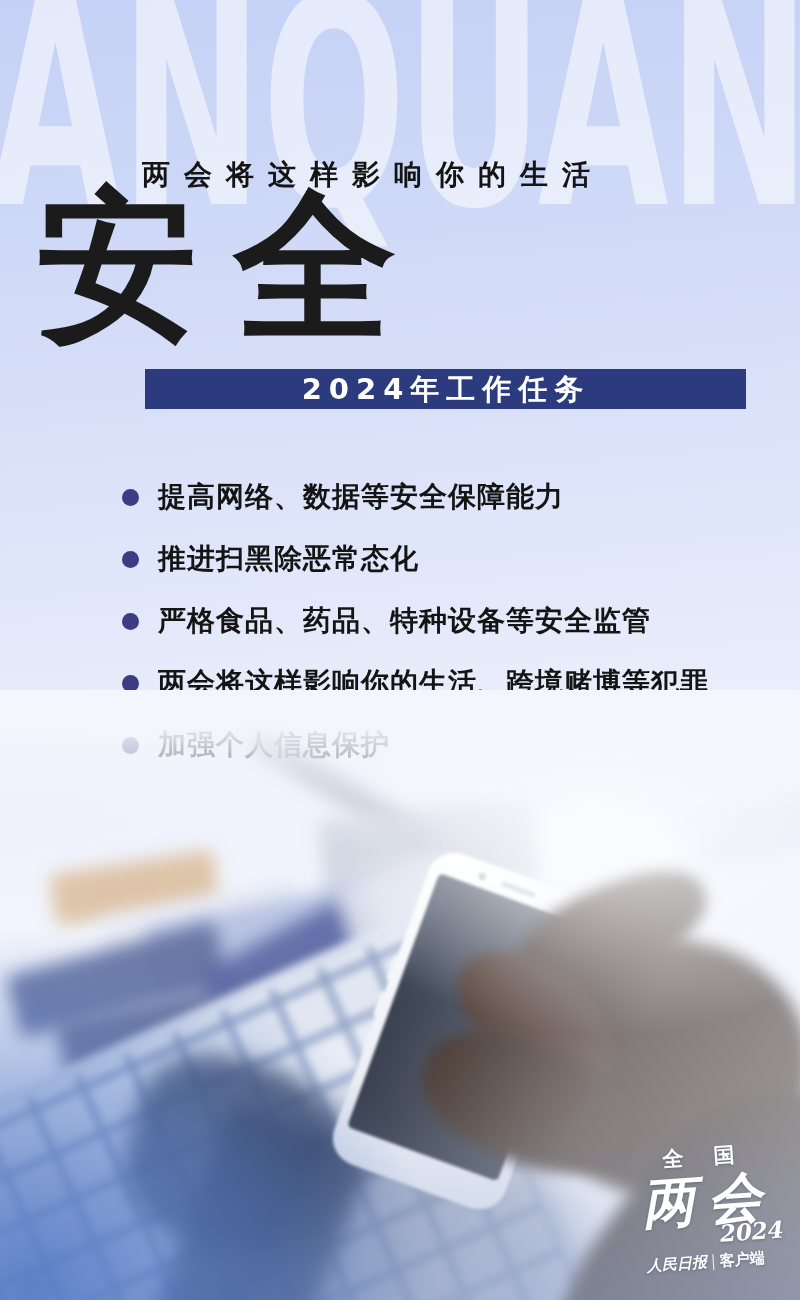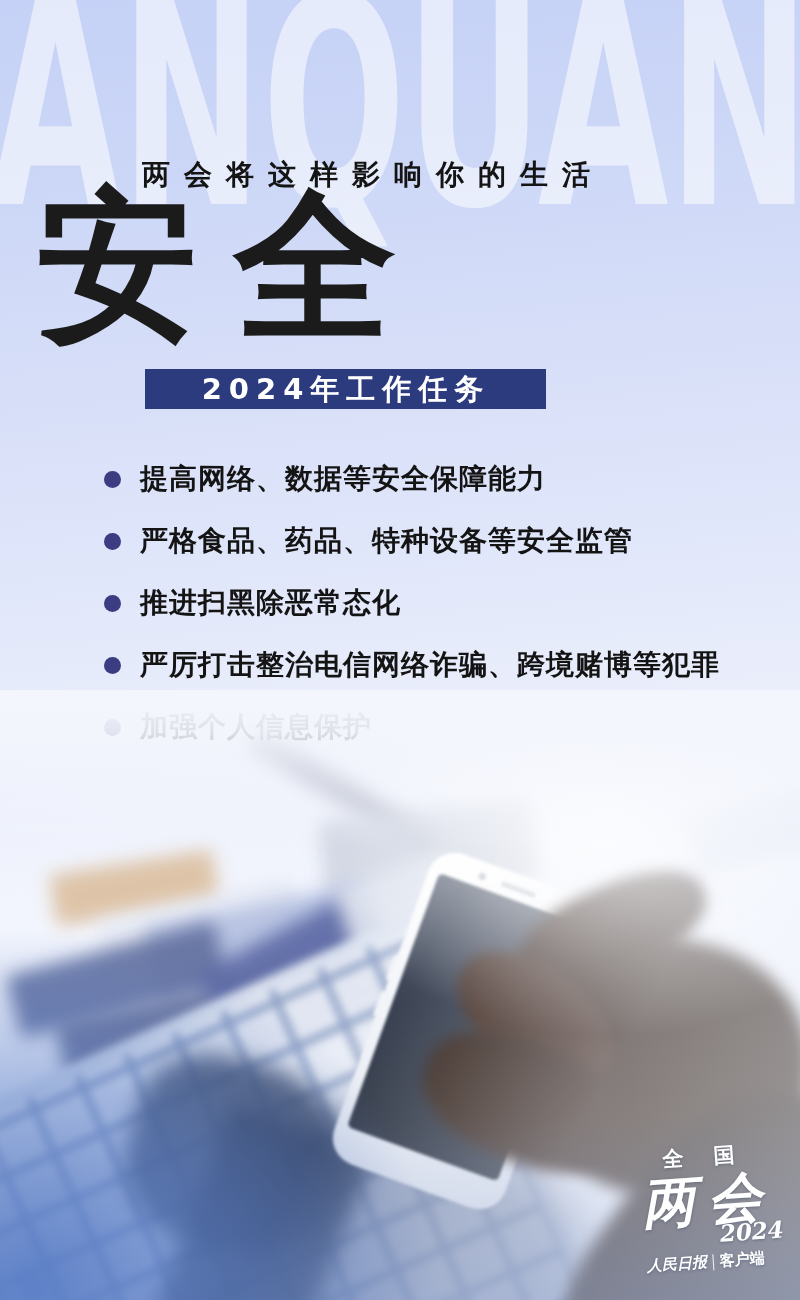--- a/index.html
+++ b/index.html
@@ -32,30 +32,30 @@
     position:absolute; top:178px; left:0; width:800px;
     text-align:left;
     font-family:"DejaVu Serif","Liberation Serif",serif;
     font-weight:900; font-size:162px; line-height:1.08;
     color:#1b1b1b; letter-spacing:36px; padding-left:36px;
     box-sizing:border-box; white-space:nowrap;
   }
 
   
   .banner {
-    position:absolute; top:369px; left:145px; width:401px; height:40px;
+    position:absolute; top:369px; left:145px; width:601px; height:40px;
     background:#2b3b7e; color:#ffffff;
     font-size:29px; font-weight:bold; line-height:41px; text-align:center;
     letter-spacing:7px; padding-left:1px; box-sizing:border-box;
     white-space:nowrap;
   }
 
   
   .tasks {
-    position:absolute; top:462px; left:104px; margin:0; padding:0;
+    position:absolute; top:462px; left:104px; margin:18px; padding:0;
     list-style:none;
   }
   .tasks li {
     display:flex; align-items:center; height:34px; margin-bottom:28px;
     font-size:28px; font-weight:bold; color:#141414; letter-spacing:1px;
     white-space:nowrap;
   }
   .dot {
     width:17px; height:17px; border-radius:50%; background:#3b3c82;
     margin-right:19px; flex:none;
@@ -158,29 +158,29 @@
 
   <div class="banner">2024年工作任务</div>
 
   <ul class="tasks">
     <li>
       <span class="dot"></span>
       <span>提高网络、数据等安全保障能力</span>
     </li>
     <li>
       <span class="dot"></span>
+      <span>推进扫黑除恶常态化</span>
+    </li>
+    <li>
+      <span class="dot"></span>
       <span>严格食品、药品、特种设备等安全监管</span>
     </li>
     <li>
       <span class="dot"></span>
-      <span>推进扫黑除恶常态化</span>
-    </li>
-    <li>
-      <span class="dot"></span>
-      <span>严厉打击整治电信网络诈骗、跨境赌博等犯罪</span>
+      <span>两会将这样影响你的生活、跨境赌博等犯罪</span>
     </li>
     <li>
       <span class="dot"></span>
       <span>加强个人信息保护</span>
     </li>
   </ul>
 
   <div class="photo">
     <div class="shape card card-stick"></div>
     <div class="shape card card-gray"></div>

